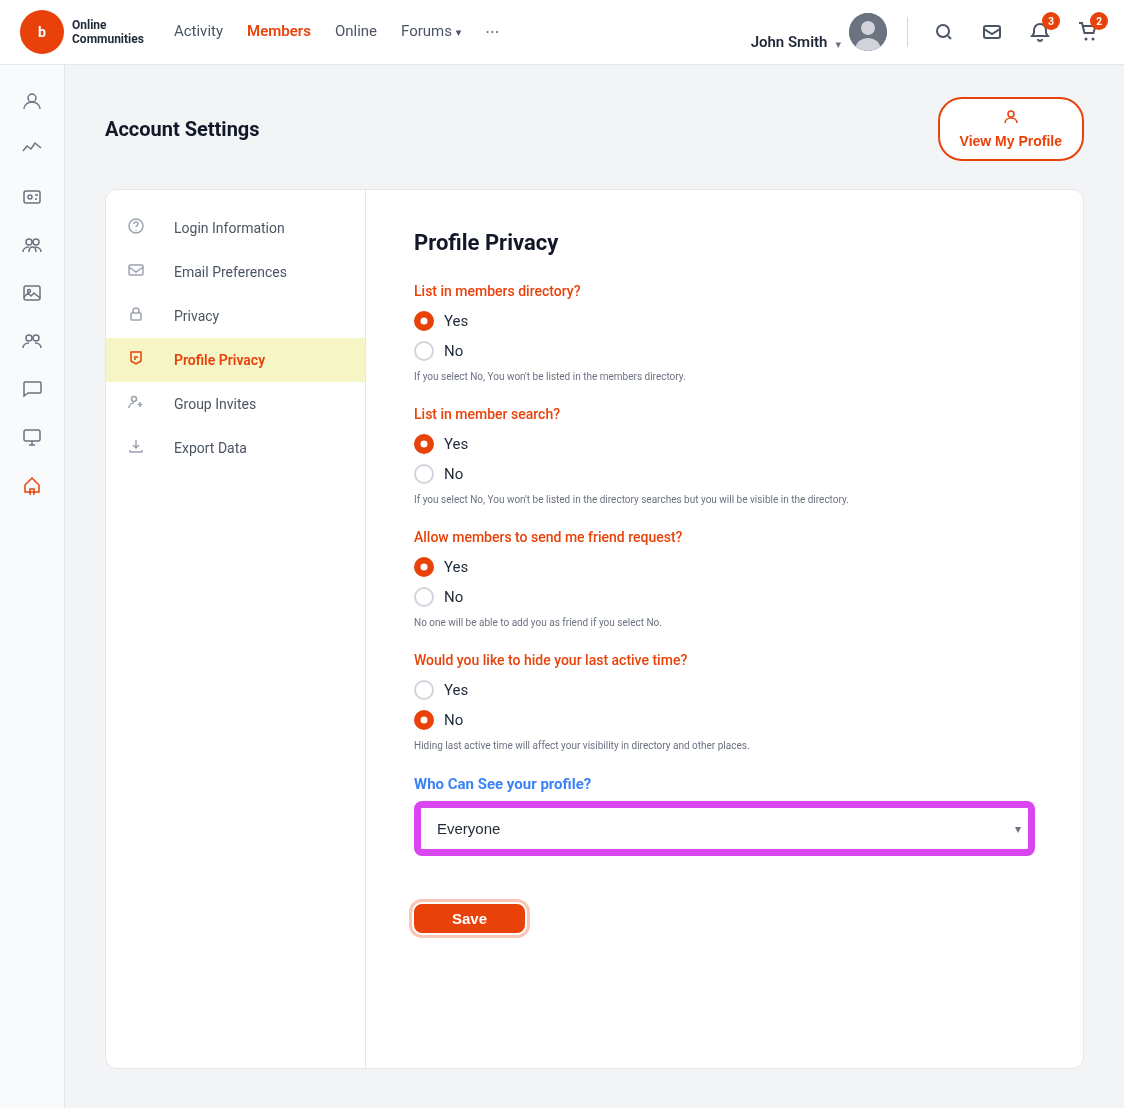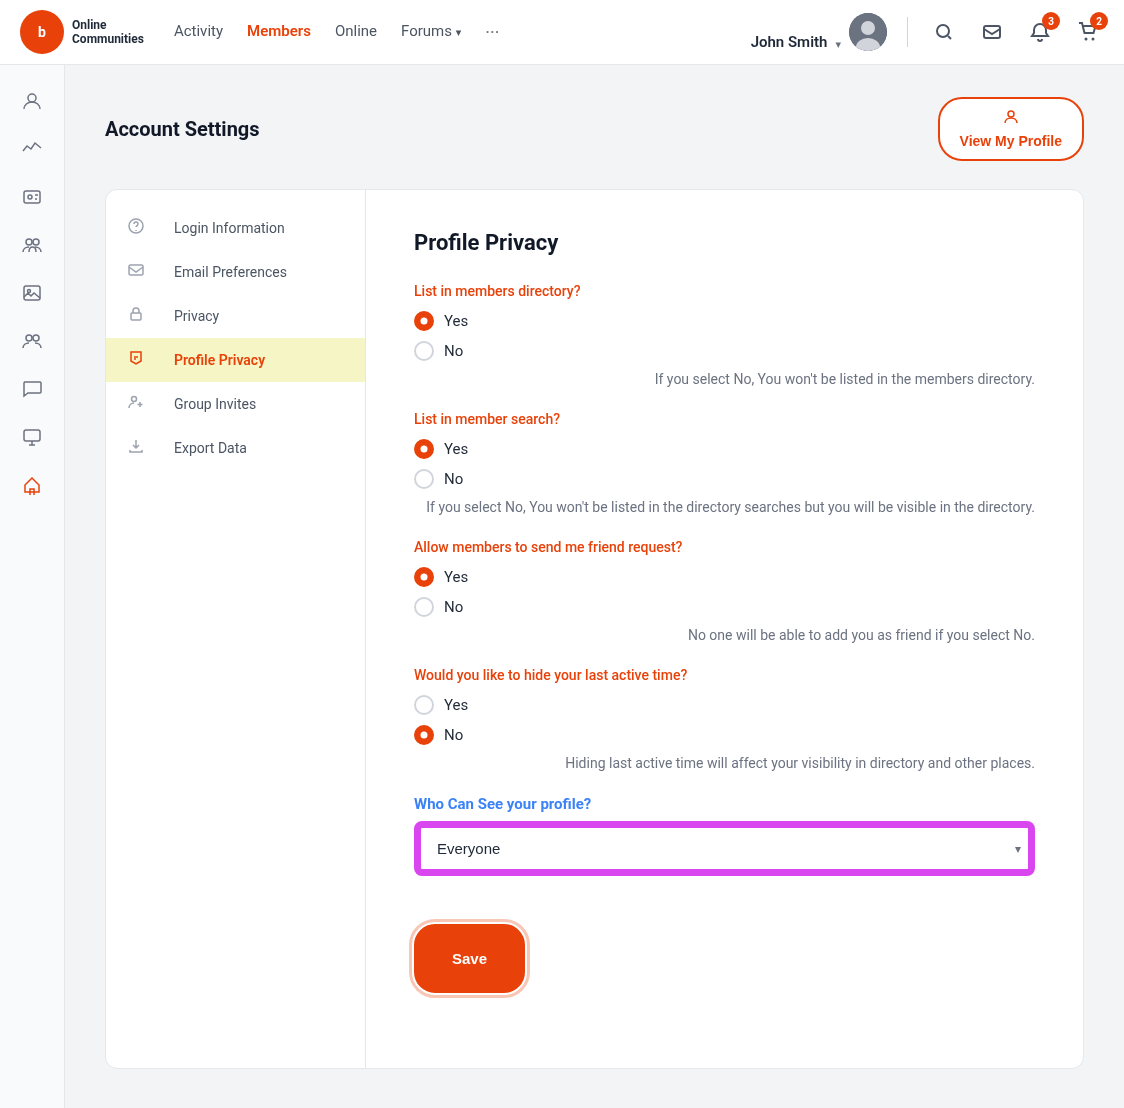--- a/index.html
+++ b/index.html
@@ -181,21 +181,21 @@
     .radio-input:checked::after {
       content: '';
       position: absolute;
       top: 50%; left: 50%;
       transform: translate(-50%, -50%);
       width: 7px; height: 7px;
       background: #fff;
       border-radius: 50%;
     }
     .form-hint {
-      font-size: 14px; color: #6b7280; margin-top: 6px; text-align: right;
+      font-size: 10px; color: #6b7280; margin-top: 6px;
     }
 
     .select-wrapper {
       position: relative;
       margin-top: 8px;
     }
     .form-select {
       width: 100%;
       padding: 12px 40px 12px 16px;
       border: 7px solid #d946ef;
@@ -208,22 +208,22 @@
     .select-arrow {
       position: absolute; right: 14px; top: 50%; transform: translateY(-50%);
       color: #6b7280; pointer-events: none; font-size: 12px;
     }
 
     .save-btn {
       margin-top: 24px;
       background: #e8420a;
       color: #fff;
       border: 2px solid #e8420a;
-      border-radius: 21px;
-      padding: 24px 36px;
+      border-radius: 8px;
+      padding: 4px 36px;
       font-size: 15px; font-weight: 600;
       cursor: pointer;
       outline: 3px solid rgba(232,66,10,0.3);
       outline-offset: 2px;
     }
 
     .who-can-see-label {
       font-size: 15px; color: #3b82f6; font-weight: 700;
     }
   </style>

